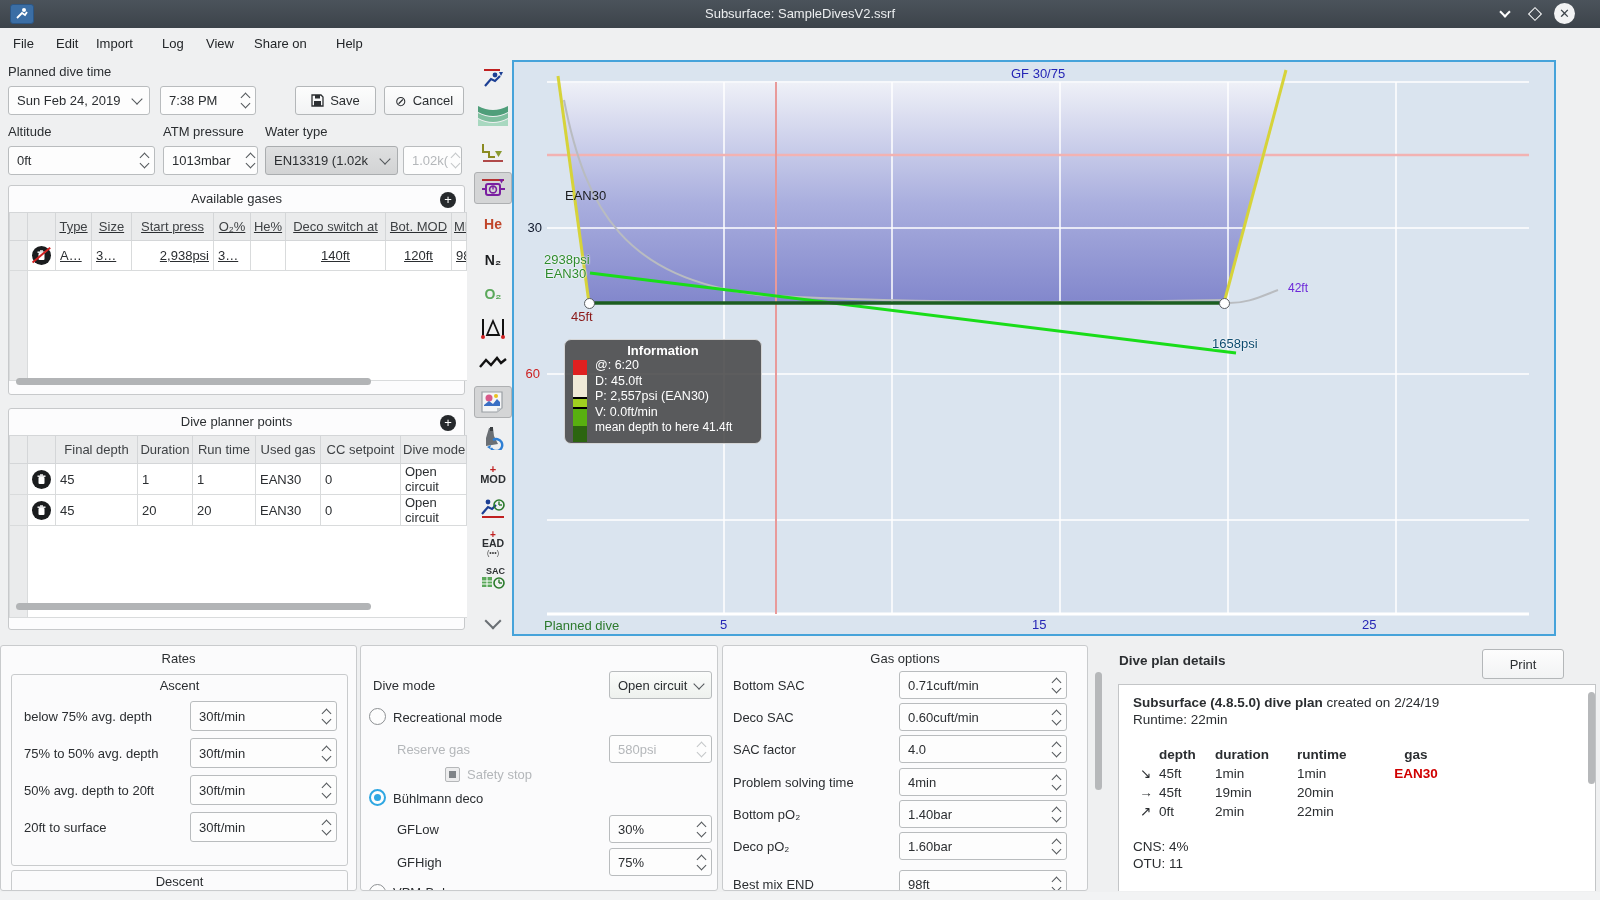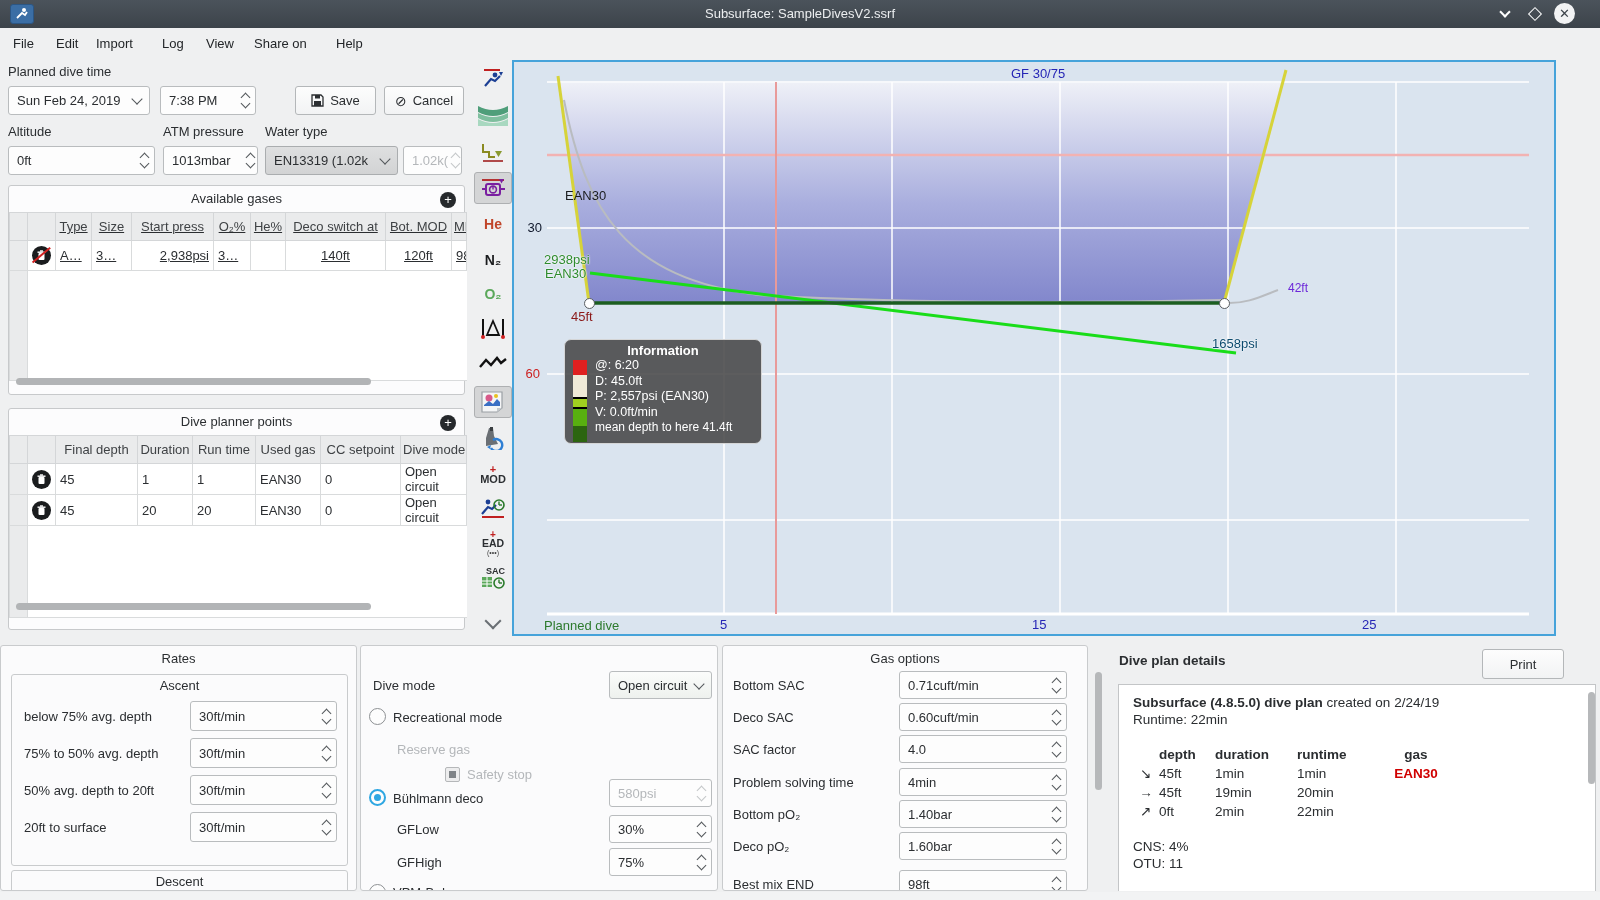--- a/index.html
+++ b/index.html
@@ -514,21 +514,21 @@
   <div class="lbl" style="left:12px; top:32px;">Dive mode</div>
   <div class="field" style="left:248px; top:25px; width:103px; height:28px; background:linear-gradient(#fbfcfb,#eef1ee);">
       <span class="val">Open circuit</span>
       <span class="combo-ch"></span>
     </div>
 
   <span class="radio" style="left:8px; top:62px;"></span>
   <div class="lbl" style="left:32px; top:64px;">Recreational mode</div>
 
   <div class="lbl disabled" style="left:36px; top:96px;">Reserve gas</div>
-  <div class="field disabled" style="left:248px; top:89px; width:103px; height:28px;margin-top:44px;">
+  <div class="field disabled" style="left:248px; top:89px; width:103px; height:28px;">
       <span class="val">580psi</span>
       <span class="updown">
         <span class="cup"></span>
         <span class="cdn"></span>
       </span>
     </div>
 
   <span class="checkbox" style="left:84px; top:121px;"></span>
   <div class="lbl disabled" style="left:106px; top:121px;">Safety stop</div>
 

